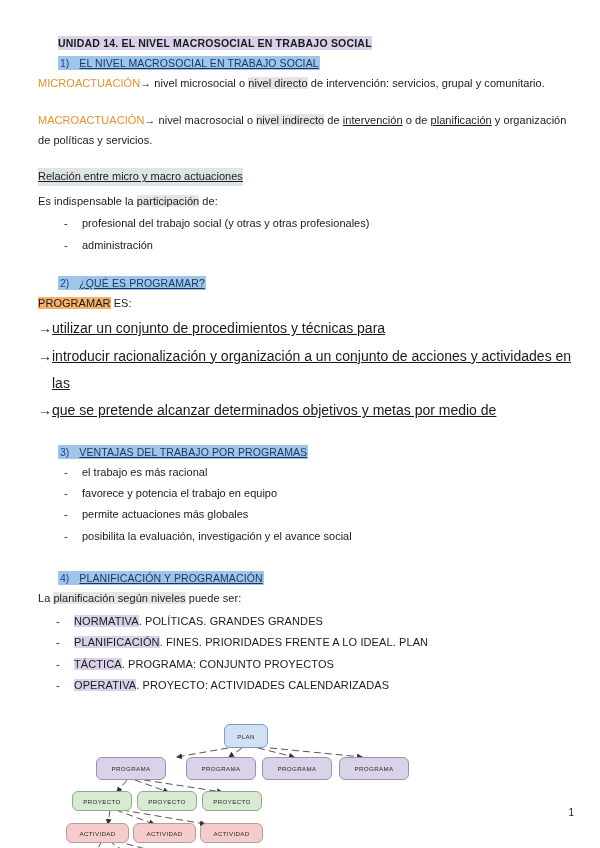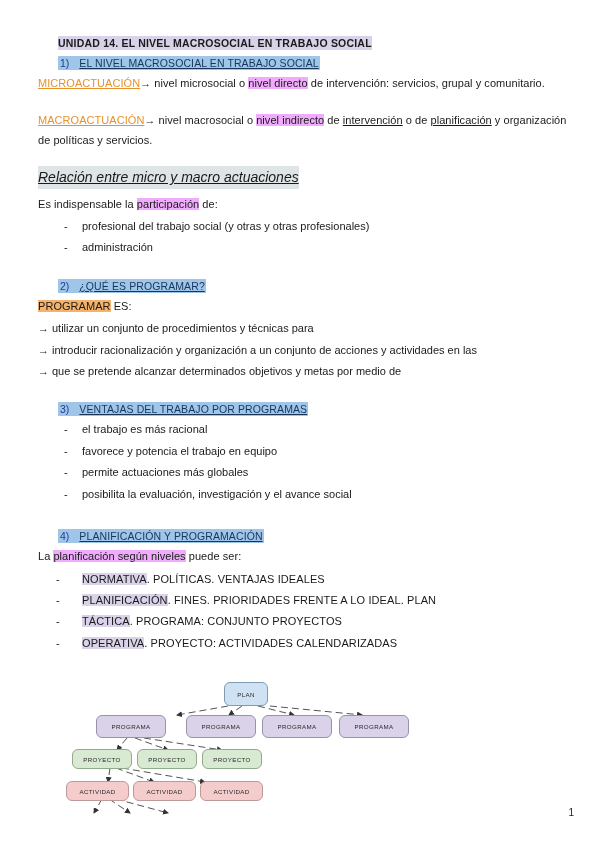--- a/index.html
+++ b/index.html
@@ -66,31 +66,29 @@
     margin: 0 0 6px 0;
     letter-spacing: .05px;
   }
   p.para.tight { margin-bottom: 2px; }
   .spacer-sm { height: 10px; }
   .spacer-md { height: 16px; }
   .spacer-lg { height: 20px; }
 
   .orange-term {
     color: #e8912d;
-    text-decoration: underline;
     text-decoration-color: #e8912d;
   }
   .u { text-decoration: underline; }
-  .hl-green { background: #f0abfc; }
+  .hl-green { background: #e5e5e5; }
   .hl-orange { background: #f6b26b; }
-  .hl-purple { background: #d9d2e9; margin-left: 8px; }
+  .hl-purple { background: #d9d2e9; }
 
   .italic-underline-line {
-    font-size: 14px;
-    font-style: italic;
+    font-size: 11px;
     text-decoration: underline;
     background: #dfe4e6;
     display: inline-block;
     line-height: 1.6;
     margin: 0 0 5px 0;
   }
 
   ul.dash-list {
     list-style: none;
     margin: 0 0 4px 0;
@@ -110,24 +108,25 @@
   }
   ul.dash-list.indent-less > li { padding-left: 36px; }
   ul.dash-list.indent-less > li::before { left: 18px; }
 
   ul.arrow-list {
     list-style: none;
     margin: 0;
     padding: 0;
   }
   ul.arrow-list > li {
-    font-size: 11px;
+    font-size: 14px;
     line-height: 1.95;
     position: relative;
     padding-left: 14px;
+    text-decoration: underline;
   }
   ul.arrow-list > li::before {
     content: "\2192";
     position: absolute;
     left: 0;
     top: 0;
   }
 
   .caps-line { letter-spacing: .1px; }
 
@@ -254,21 +253,21 @@
       <span class="heading-num">4)</span>
       <span class="heading-text">PLANIFICACIÓN Y PROGRAMACIÓN</span>
     </span>
   </div>
 
   <p class="para tight">
     <span>La </span><span class="hl-green">planificación según niveles</span><span> puede ser:</span>
   </p>
 
   <ul class="dash-list indent-less caps-line">
-    <li><span class="hl-purple">NORMATIVA</span><span>. POLÍTICAS. VENTAJAS IDEALES</span></li>
+    <li><span class="hl-purple">NORMATIVA</span><span>. POLÍTICAS. GRANDES GRANDES</span></li>
     <li><span class="hl-purple">PLANIFICACIÓN</span><span>. FINES. PRIORIDADES FRENTE A LO IDEAL. PLAN</span></li>
     <li><span class="hl-purple">TÁCTICA</span><span>. PROGRAMA: CONJUNTO PROYECTOS</span></li>
     <li><span class="hl-purple">OPERATIVA</span><span>. PROYECTO: ACTIVIDADES CALENDARIZADAS</span></li>
   </ul>
 
   <div class="diagram-wrap">
     <svg viewBox="0 0 560 175">
       <defs>
         <marker id="ah" markerWidth="6" markerHeight="6" refX="5" refY="3" orient="auto">
           <path d="M0,0 L6,3 L0,6 z" fill="#333"></path>

